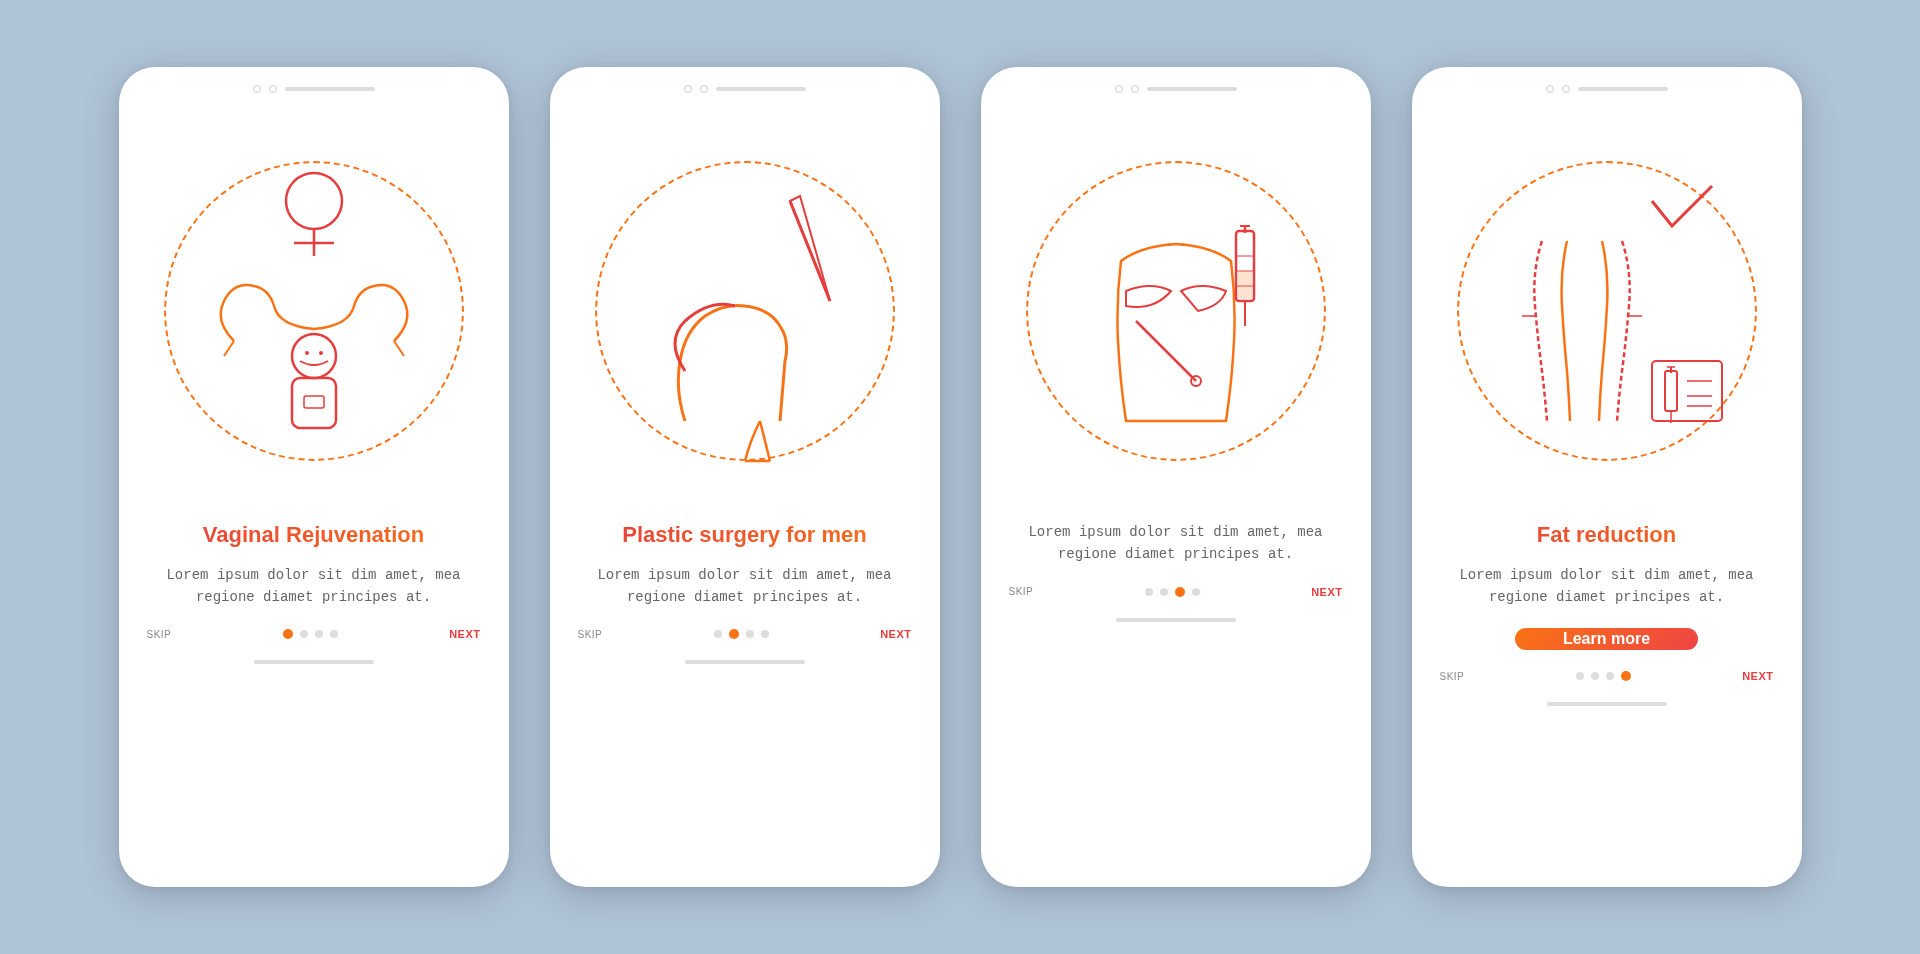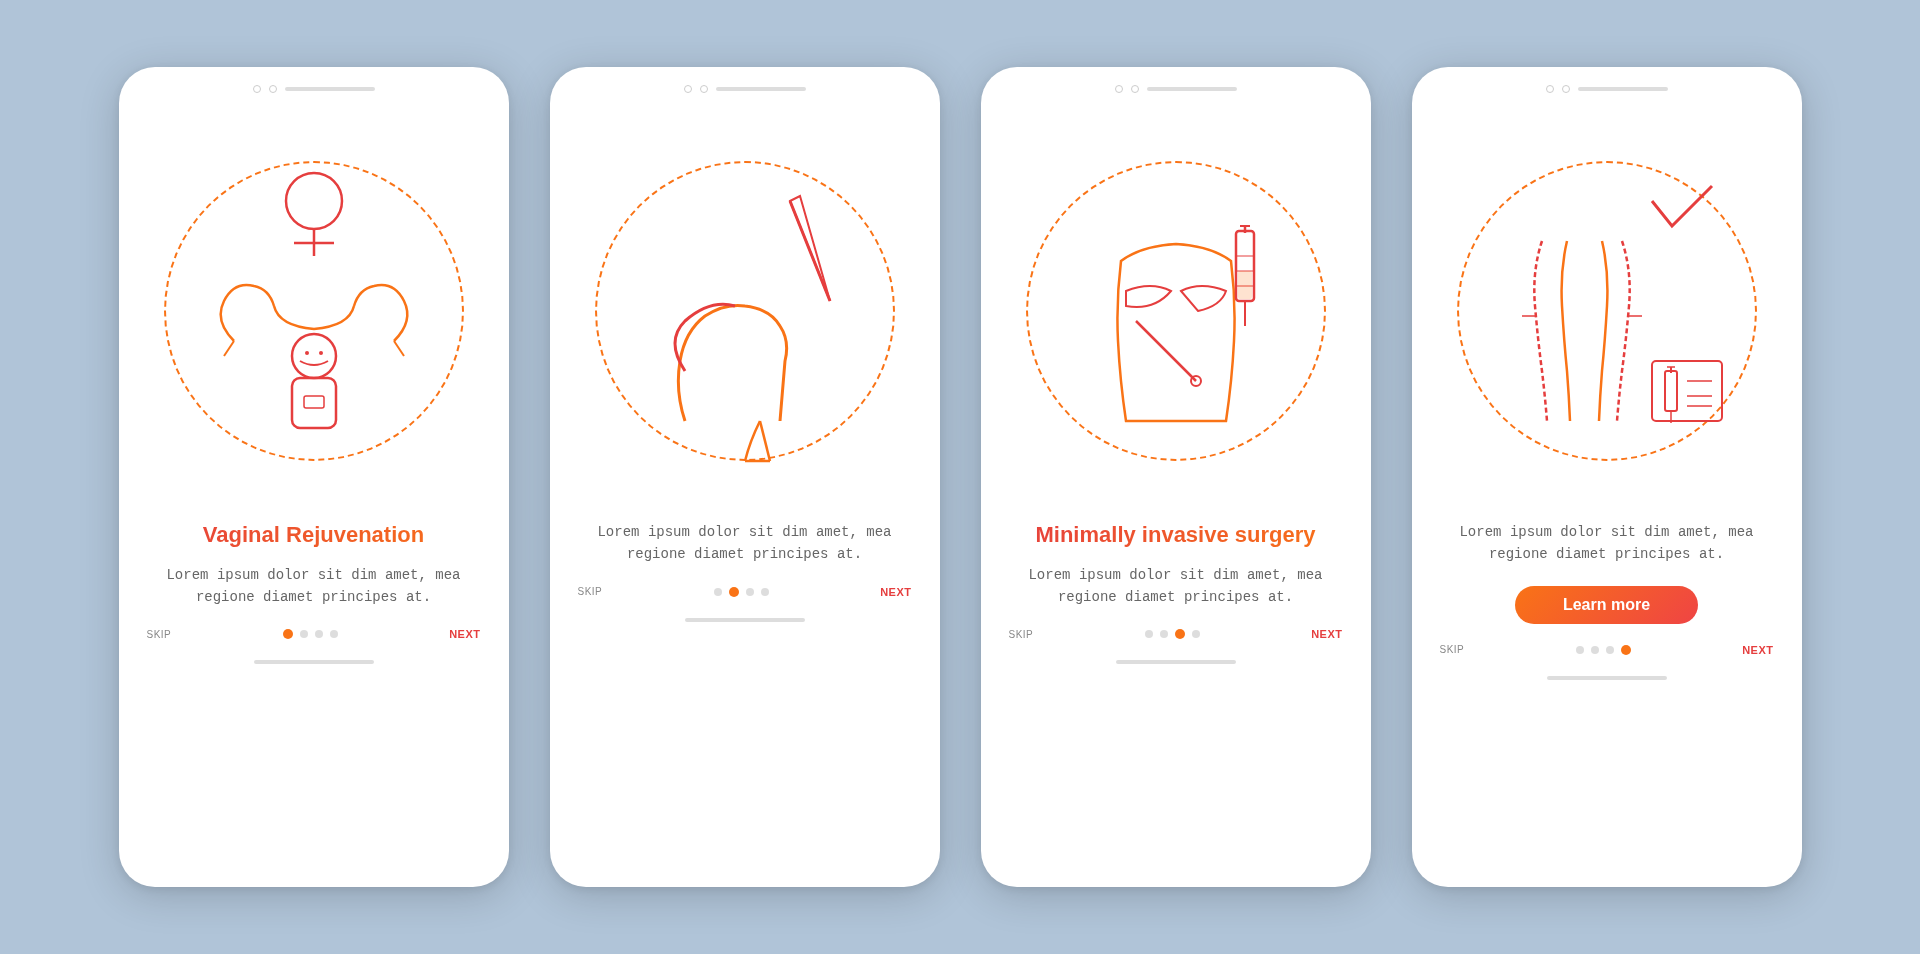--- a/index.html
+++ b/index.html
@@ -100,21 +100,21 @@
       line-height: 1.6;
       margin-bottom: 20px;
       font-family: Liberation Mono, monospace;
     }
     .learn-more-btn {
       display: inline-block;
       background: linear-gradient(135deg, #f97316, #ef4444);
       color: #fff;
       border: none;
       border-radius: 28px;
-      padding: 10px 48px;
+      padding: 2px 48px;
       font-size: 16px;
       font-weight: 600;
       cursor: pointer;
       margin-bottom: 20px;
     }
 
     
     .bottom-nav {
       width: 100%;
       padding: 0 28px 20px;
@@ -236,20 +236,22 @@
 
         <line x1="185" y1="60" x2="225" y2="160" stroke="#e53e3e" stroke-width="3"></line>
         <path d="M 185 60 L 195 55 L 225 160 Z" fill="none" stroke="#e53e3e" stroke-width="2"></path>
 
         <path d="M 155 280 Q 160 300 165 320" fill="none" stroke="#f97316" stroke-width="2.5"></path>
         <path d="M 155 280 Q 145 300 140 320" fill="none" stroke="#f97316" stroke-width="2.5"></path>
         <line x1="140" y1="320" x2="165" y2="320" stroke="#f97316" stroke-width="2.5"></line>
       </svg>
     </div>
     <div class="content-area">
+      <div class="card-title">Plastic
+surgery for men</div>
       <div class="card-description">Lorem ipsum dolor sit dim amet, mea regione diamet principes at.</div>
     </div>
     <div class="bottom-nav">
       <span class="nav-skip">SKIP</span>
       <div class="nav-dots">
         <div class="nav-dot"></div>
         <div class="nav-dot active"></div>
         <div class="nav-dot"></div>
         <div class="nav-dot"></div>
       </div>
@@ -284,22 +286,20 @@
         <line x1="200" y1="130" x2="218" y2="130" stroke="#e53e3e" stroke-width="1"></line>
         <line x1="200" y1="145" x2="218" y2="145" stroke="#e53e3e" stroke-width="1"></line>
 
         <rect x="202" y="130" width="14" height="28" rx="2" fill="rgba(249,115,22,0.2)" stroke="none"></rect>
 
         <line x1="100" y1="180" x2="160" y2="240" stroke="#e53e3e" stroke-width="2.5"></line>
         <circle cx="160" cy="240" r="5" fill="none" stroke="#e53e3e" stroke-width="2"></circle>
       </svg>
     </div>
     <div class="content-area">
-      <div class="card-title">Minimally
-invasive surgery</div>
       <div class="card-description">Lorem ipsum dolor sit dim amet, mea regione diamet principes at.</div>
     </div>
     <div class="bottom-nav">
       <span class="nav-skip">SKIP</span>
       <div class="nav-dots">
         <div class="nav-dot"></div>
         <div class="nav-dot"></div>
         <div class="nav-dot active"></div>
         <div class="nav-dot"></div>
       </div>
@@ -336,20 +336,21 @@
         <line x1="204" y1="226" x2="204" y2="232" stroke="#e53e3e" stroke-width="2"></line>
         <line x1="200" y1="226" x2="208" y2="226" stroke="#e53e3e" stroke-width="1.5"></line>
         <line x1="204" y1="270" x2="204" y2="282" stroke="#e53e3e" stroke-width="1.5"></line>
 
         <line x1="220" y1="240" x2="245" y2="240" stroke="#e53e3e" stroke-width="1.5"></line>
         <line x1="220" y1="255" x2="245" y2="255" stroke="#e53e3e" stroke-width="1.5"></line>
         <line x1="220" y1="265" x2="245" y2="265" stroke="#e53e3e" stroke-width="1.5"></line>
       </svg>
     </div>
     <div class="content-area">
+      <div class="card-title">Fat reduction</div>
       <div class="card-description">Lorem ipsum dolor sit dim amet, mea regione diamet principes at.</div>
       <button class="learn-more-btn">Learn more</button>
     </div>
     <div class="bottom-nav">
       <span class="nav-skip">SKIP</span>
       <div class="nav-dots">
         <div class="nav-dot"></div>
         <div class="nav-dot"></div>
         <div class="nav-dot"></div>
         <div class="nav-dot active"></div>

